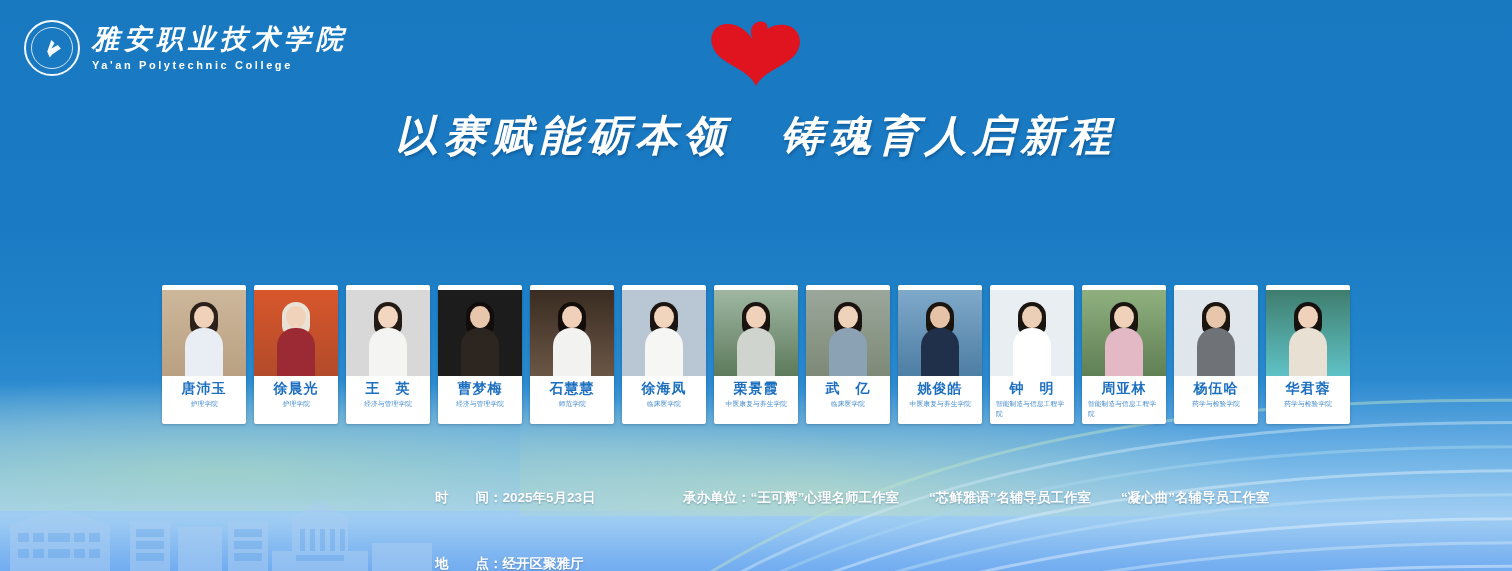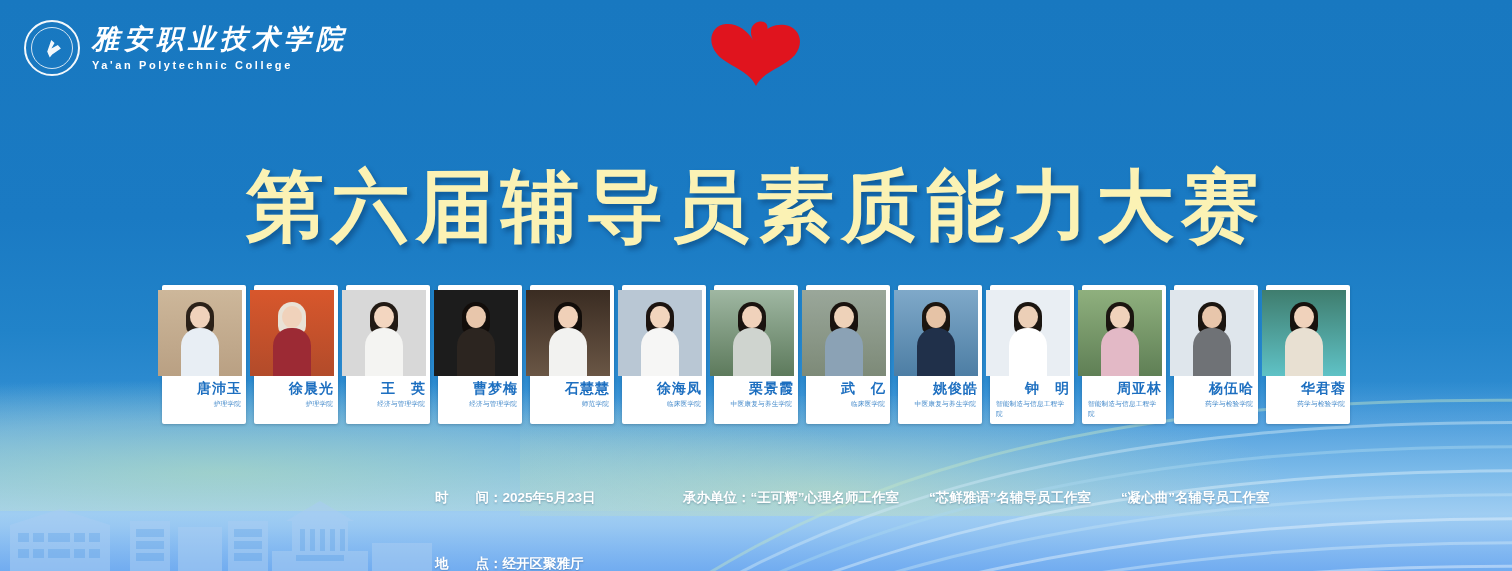--- a/index.html
+++ b/index.html
@@ -169,21 +169,21 @@
   }
   .card {
     width: 84px;
     background: #ffffff;
     border-radius: 2px;
     padding: 5px 4px 4px 4px;
     box-sizing: border-box;
     box-shadow: 0 1px 3px rgba(0,30,60,.25);
     display: flex;
     flex-direction: column;
-    align-items: flex-end;
+    align-items: center;
   }
   .photo {
     width: 84px;
     height: 86px;
     background: #dfe6ec;
     position: relative;
     overflow: hidden;
   }
   .photo .sky    { position:absolute; left:0; right:0; top:0; height:100%; }
   .photo .figure {
@@ -326,21 +326,21 @@
     <div class="logo-text">
       <div class="logo-cn">雅安职业技术学院</div>
       <div class="logo-en">Ya'an Polytechnic College</div>
     </div>
   </div>
 
   <svg class="heart-emblem" viewBox="0 0 110 78">
     <path fill="#e0141e" d="M55,74 C48,58 26,54 16,42 C5,29 11,13 25,12 C36,11 47,19 52,28 C48,20 50,12 57,10 C64,8 68,13 66,18 C64,23 57,24 55,29 C60,19 72,11 84,13 C98,15 104,30 94,43 C84,55 62,59 55,74 Z"></path>
   </svg>
 
-  <div class="maintitle">第六届辅导员素质能力大赛</div>
+  <div class="subtitle">以赛赋能砺本领   铸魂育人启新程</div>
 
   <div class="cards">
 
     <div class="card">
       <div class="photo">
         <div class="sky" style="background:linear-gradient(180deg,#cdb79a,#b9a083)"></div>
         <div class="hair" style="background:#2b2118"></div>
         <div class="figure" style="background:#e8eef4"></div>
         <div class="head" style="background:#f0d2bb"></div>
       </div>

